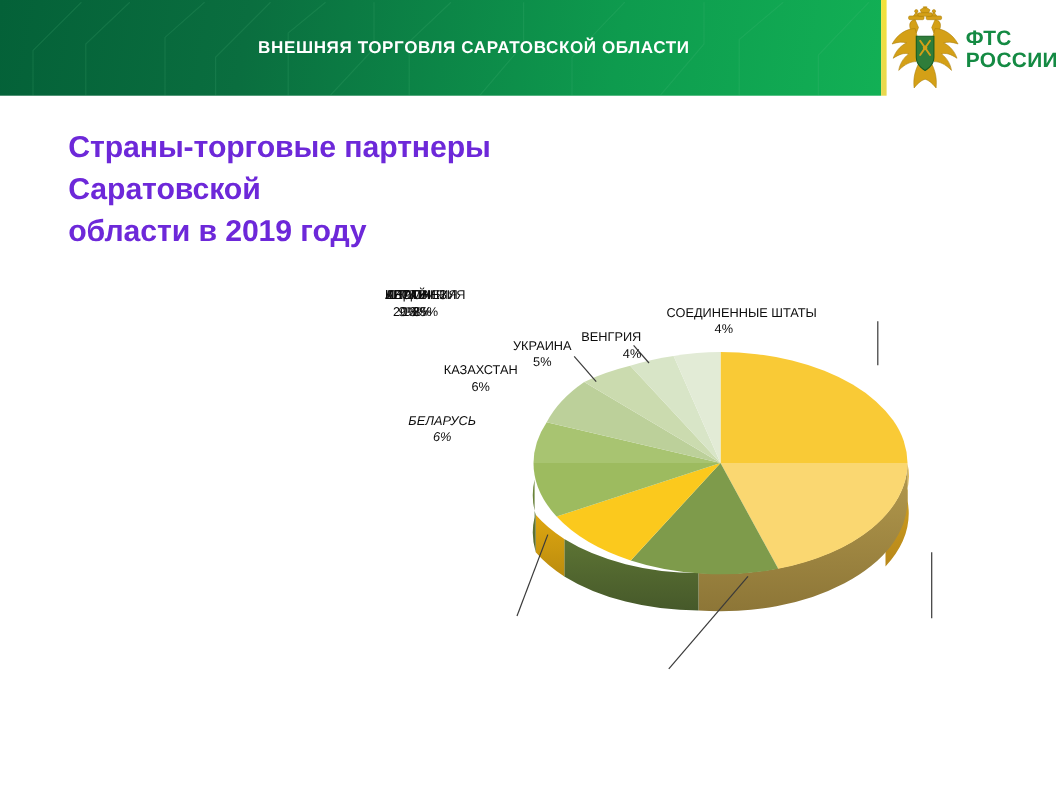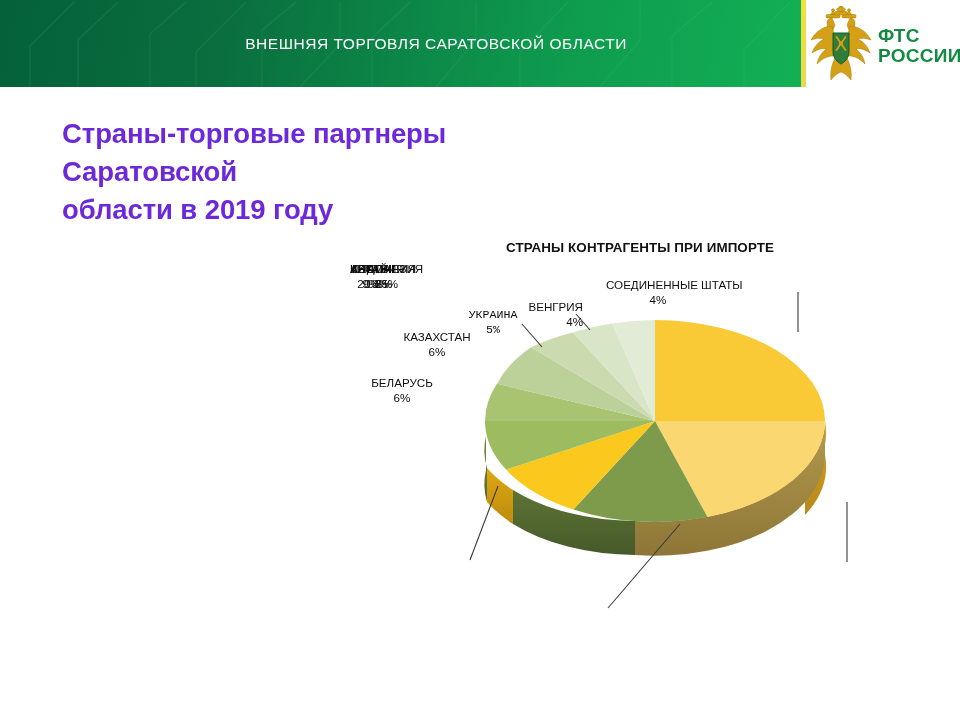--- a/index.html
+++ b/index.html
@@ -33,21 +33,21 @@
   }
   #header-title {
     position: absolute; left: 0; top: 0;
     width: 795px; height: 87px;
     display: flex; align-items: center; justify-content: flex-end;
     padding-right: 168px;
     color: #ffffff;
     font-size: 15.5px;
     letter-spacing: .55px;
     white-space: nowrap;
-    font-weight: 400;
+    font-weight: 700;
   }
 
   
   #logo {
     position: absolute; left: 808px; top: 4px;
     width: 148px; height: 84px;
     display: flex; align-items: center; gap: 4px;
   }
   #logo-eagle { width: 66px; height: 80px; flex: none; }
   #logo-text {
@@ -104,23 +104,23 @@
     line-height: 14.5px;
     white-space: nowrap;
     text-align: center;
   }
   .pie-label .nm { display: block; }
   .pie-label .pc { display: block; }
 
   
   #lbl-usa    { left: 214px; top: 16px;  width: 104px; margin-left: 42px; }
   #lbl-hungary{ left: 167px; top: 38px;  width: 66px; text-align: right;  }
-  #lbl-ukraine{ left: 108px; top: 46px;  width: 70px; font-family: Liberation Mono, monospace;  }
+  #lbl-ukraine{ left: 108px; top: 46px;  width: 70px;  }
   #lbl-kazakh { left: 45px;  top: 68px;  width: 84px;  }
-  #lbl-belarus{ left: 13px;  top: 114px; width: 78px;  }
+  #lbl-belarus{ left: 13px;  top: 114px; width: 78px; font-style: italic;  }
   #lbl-germany{ left: 2px;   top": 0;    }
   #lbl-germany{ left: 6px;   top: 222px; width: 78px;  }
   #lbl-italy  { left: 50px;  top: 290px; width: 66px;  }
   #lbl-austria{ left: 168px; top: 343px; width: 80px;  }
   #lbl-china  { left: 478px; top: 300px; width: 60px;  }
   #lbl-indon  { left: 402px; top: 32px;  width: 90px;  }
 
   /* ---------- FOOTER ---------- */
   #footer-rule {
     position: absolute; left: 0; top: 689px;
@@ -211,21 +211,20 @@
 
   <div id="page-title">
     <div>Страны-торговые партнеры Саратовской</div>
     <div>области в 2019 году</div>
   </div>
 
   <div id="body-text">
     <div class="gap"></div>
   </div>
 
-  <div id="chart-title">СТРАНЫ КОНТРАГЕНТЫ ПРИ ИМПОРТЕ</div>
 
   <div id="chart-area">
     <svg id="pie-svg" width="610" height="390" viewBox="0 0 610 390">
       <defs>
 
         <linearGradient id="sideIndon" x1="0" y1="0" x2="0" y2="1">
           <stop offset="0" stop-color="#d5a520"></stop>
             <stop offset="1" stop-color="#b8881a"></stop>
         </linearGradient>
         <linearGradient id="sideChina" x1="0" y1="0" x2="0" y2="1">

